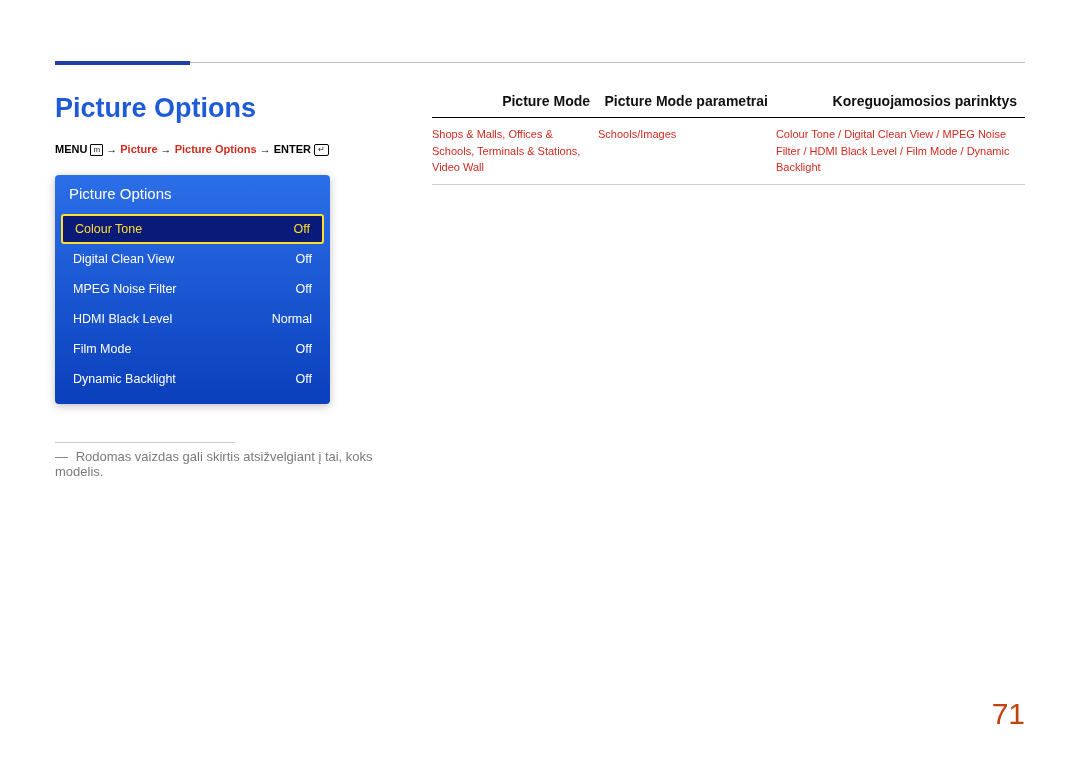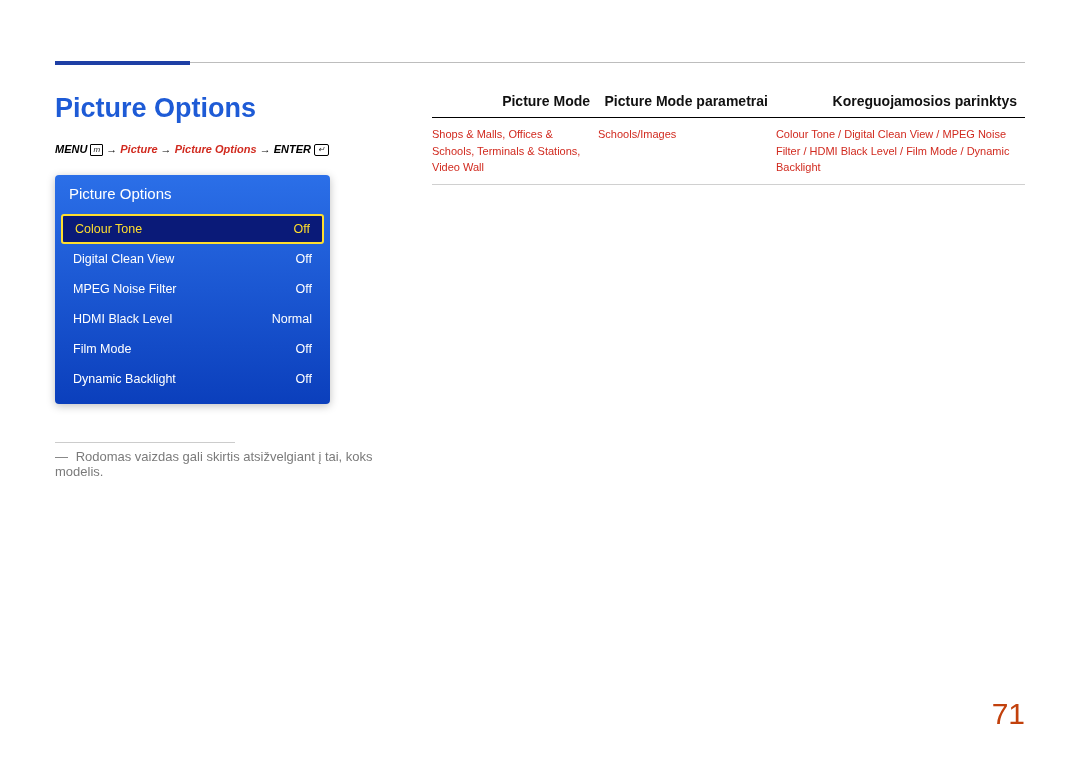--- a/index.html
+++ b/index.html
@@ -40,21 +40,20 @@
     color: #1e5bd6;
     font-size: 27px;
     font-weight: 700;
     margin: 6px 0 18px 0;
   }
   .breadcrumb {
     font-size: 11px;
     font-weight: 400;
     margin-bottom: 18px;
     line-height: 1.4;
-    font-style: italic;
   }
   .breadcrumb .b { font-weight: 700; color: #000; }
   .breadcrumb .r { font-weight: 700; color: #d12a1f; }
   .icon-box {
     display: inline-block;
     border: 1px solid #000;
     font-size: 8px;
     line-height: 10px;
     padding: 0 2px;
     vertical-align: 1px;

